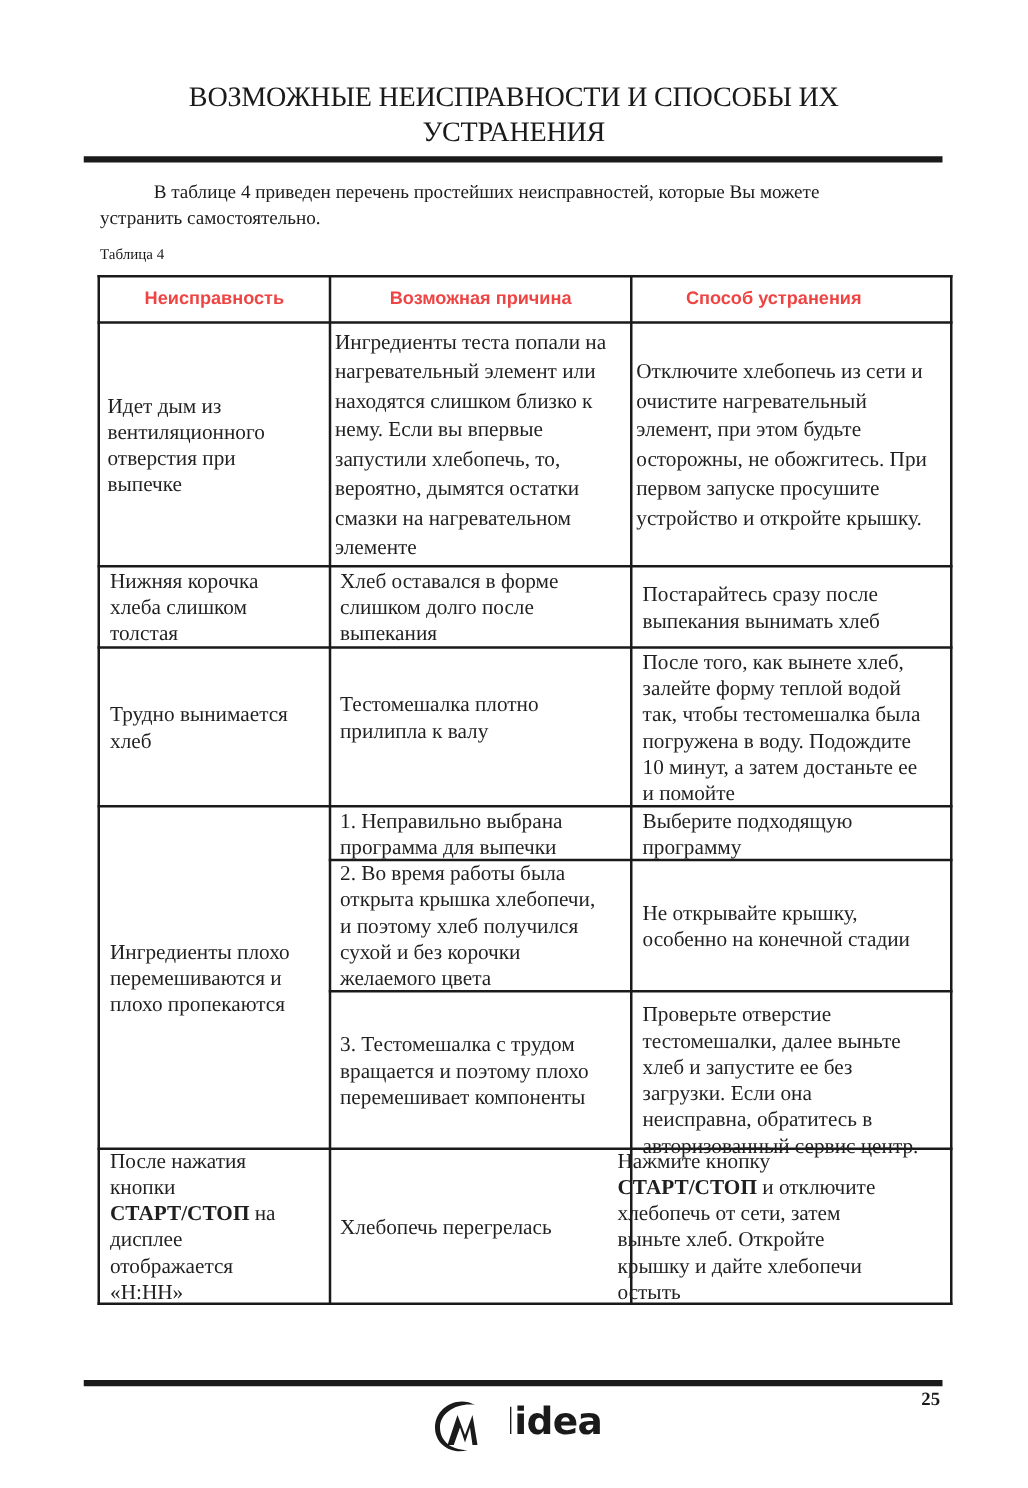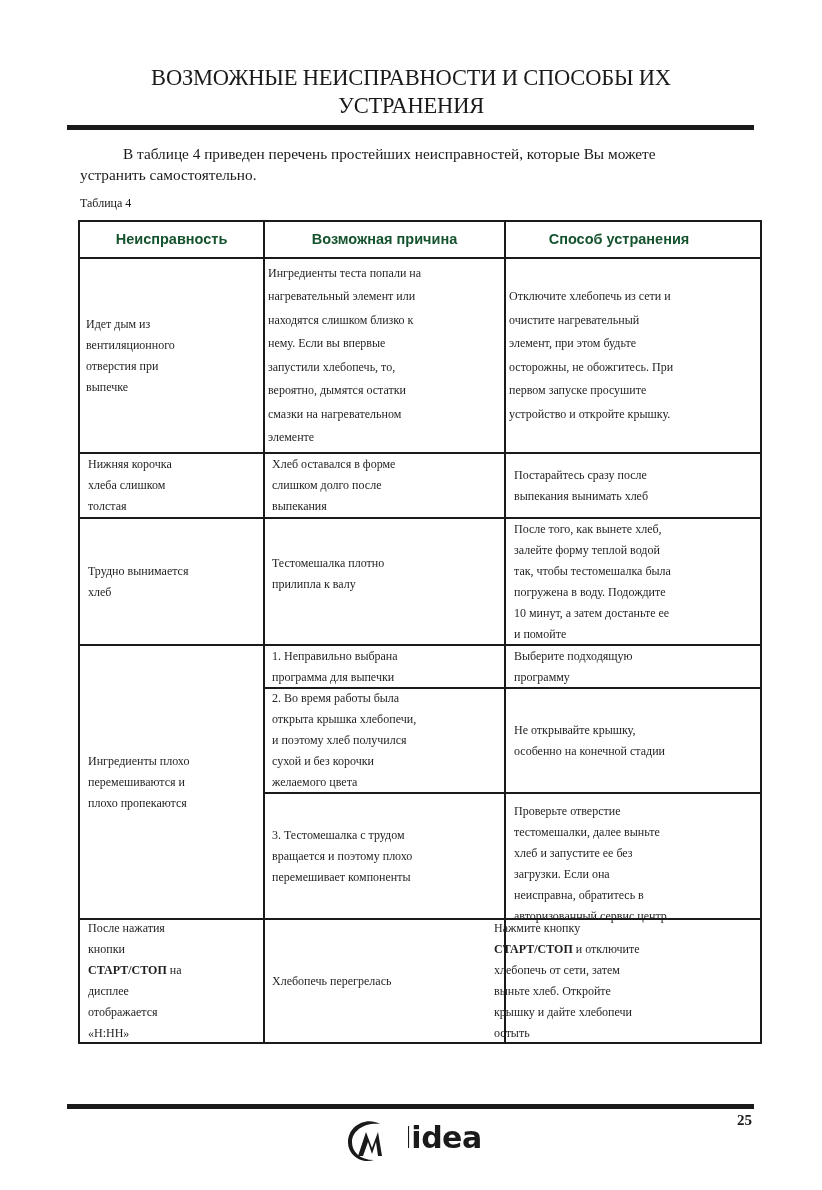--- a/index.html
+++ b/index.html
@@ -6,26 +6,26 @@
   body { width: 822px; height: 1190px; position: relative; overflow: hidden;
          font-family: "Liberation Serif", "DejaVu Serif", serif; color: #1a1a1a; }
   .title { position: absolute; left: 60px; width: 702px; top: 64px; text-align: center;
            font-size: 22.5px; line-height: 28px; letter-spacing: -0.2px; color: #1a1a1a; }
   .rule-top { position: absolute; left: 67px; width: 687px; top: 125px; height: 5px; background: #1a1a1a; }
   .intro { position: absolute; left: 80px; width: 690px; top: 143px; font-size: 15.3px; line-height: 21px; }
   .intro .indent { padding-left: 43px; }
   .caption { position: absolute; left: 80px; top: 193px; font-size: 12px; line-height: 20px; }
 
   .tbl { position: absolute; left: 78px; top: 220px; width: 684px; height: 824px; }
-  .cell { position: absolute; box-sizing: border-box; font-size: 12px; line-height: 21px; color: #1f1f1f;
+  .cell { position: absolute; box-sizing: border-box; font-size: 17px; line-height: 21px; color: #1f1f1f;
           display: flex; flex-direction: column; justify-content: center; padding: 0 4px; }
   .hline { position: absolute; background: #1a1a1a; height: 2px; }
   .vline { position: absolute; background: #1a1a1a; width: 2px; }
   .hdr { font-family: "Liberation Sans", "DejaVu Sans", sans-serif; font-weight: bold; font-size: 14.5px;
-         text-align: center; align-items: center; color: #14532d; }
+         text-align: center; align-items: center; color: #ef4444; }
   .b { font-weight: bold; }
 
   .rule-bot { position: absolute; left: 67px; width: 687px; top: 1104px; height: 5px; background: #1a1a1a; }
   .pagenum { position: absolute; right: 70px; top: 1112px; font-size: 15px; font-weight: bold; }
   .logo { position: absolute; left: 344px; top: 1118px; width: 140px; height: 46px; }
   .logo-text { position: absolute; left: 38px; top: 2px; font-family: "DejaVu Sans", sans-serif;
                font-size: 30px; font-weight: bold; letter-spacing: -0.5px; color: #1a1a1a; }
 </style>
 </head>
 <body>

